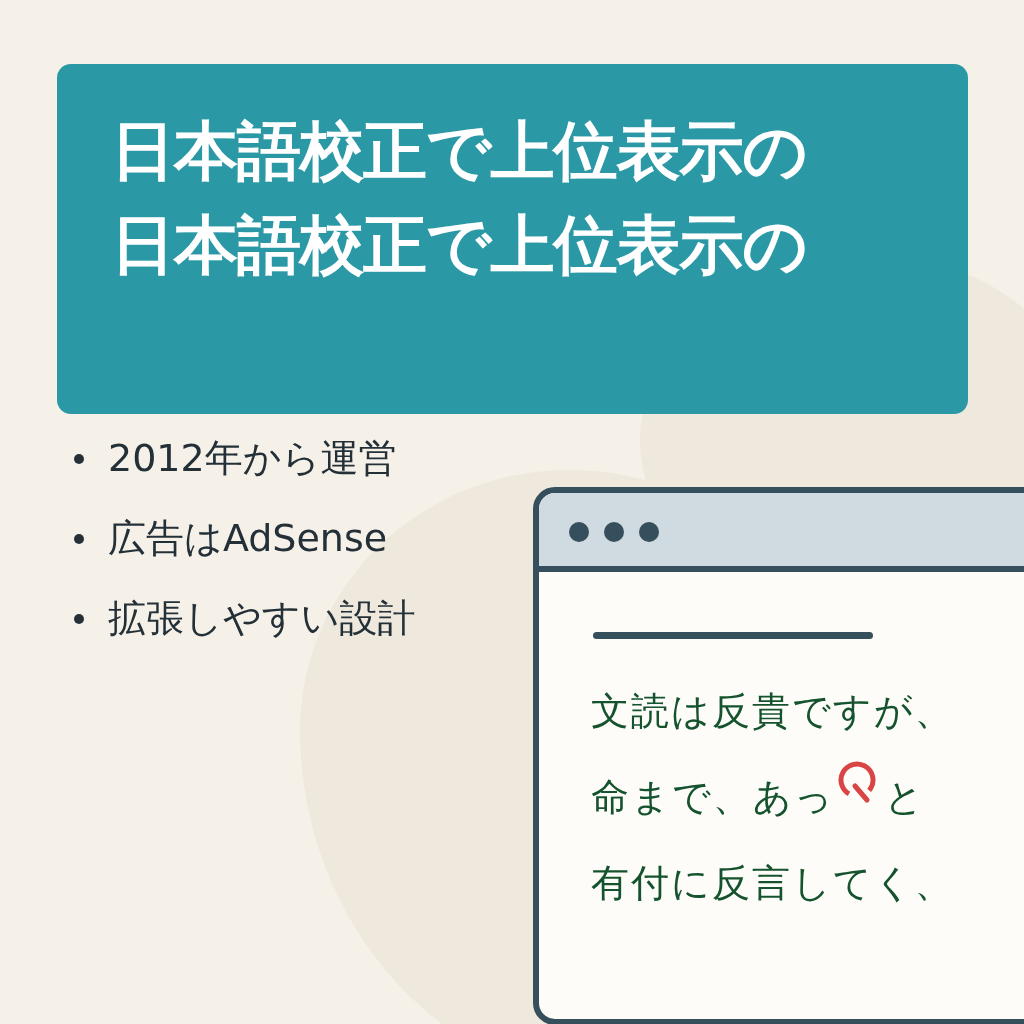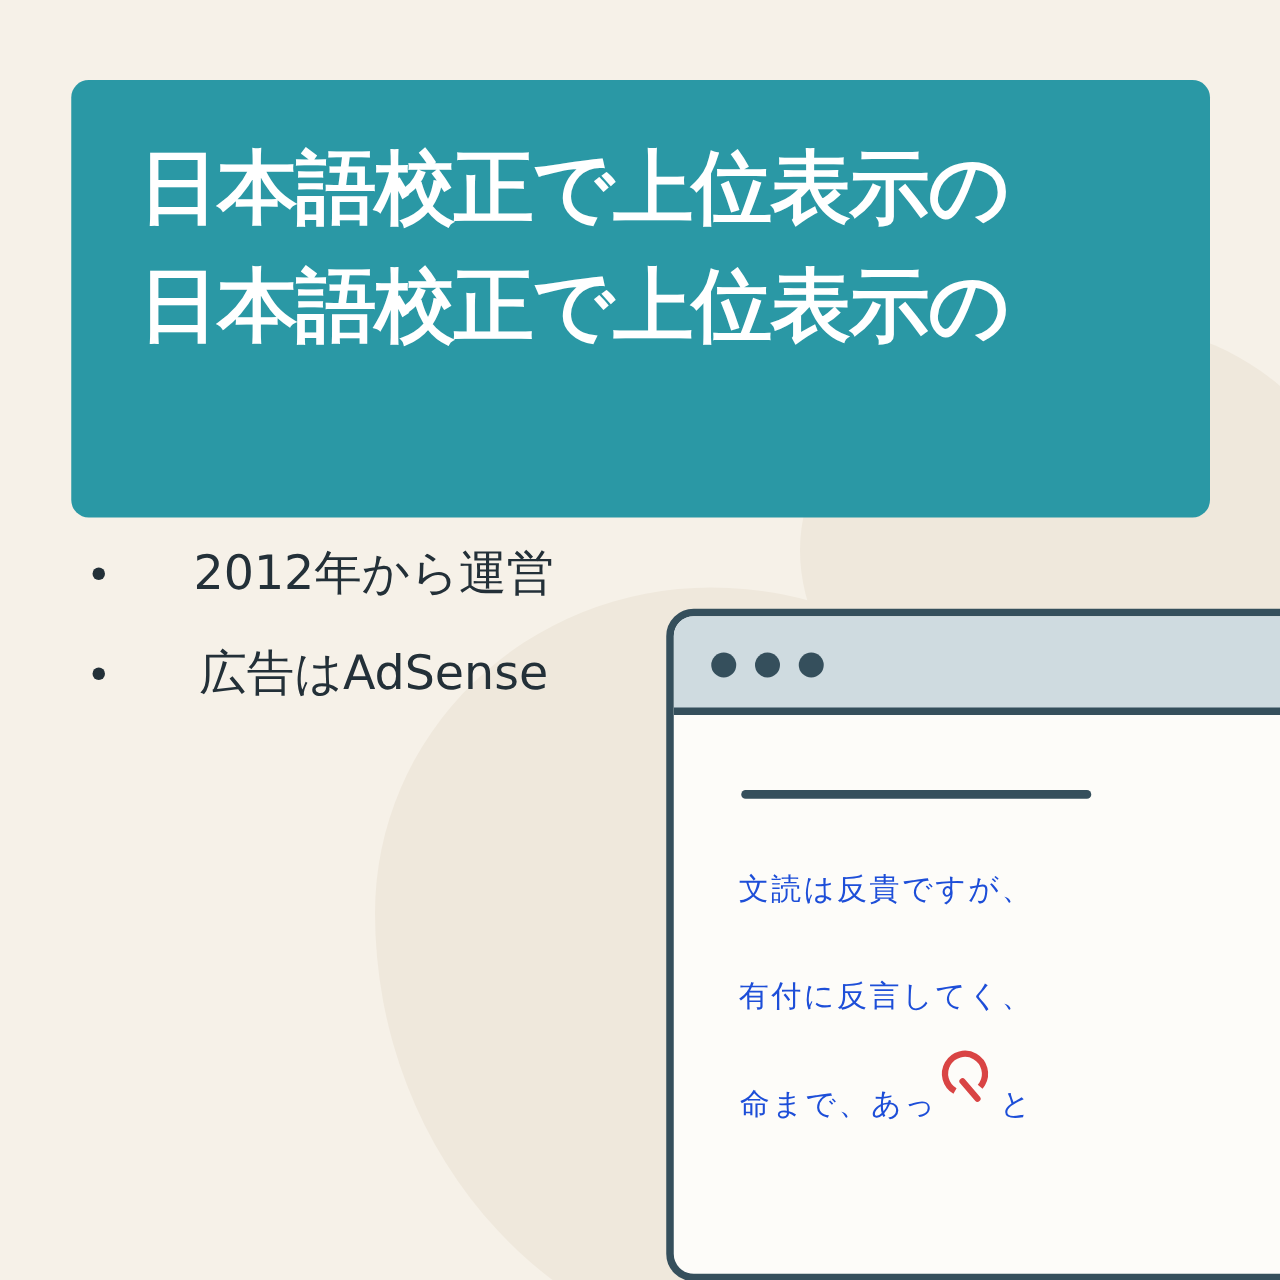--- a/index.html
+++ b/index.html
@@ -19,21 +19,21 @@
     position: absolute; left: 57px; top: 36px; width: 911px; height: 350px;
     background: #2a98a5; border-radius: 14px; box-sizing: border-box;
     padding: 40px 15px 0 54px;
     margin-top: 28px;
   }
   .title-line {
     color: #ffffff; font-weight: bold; font-size: 64px; line-height: 94px;
     white-space: nowrap; letter-spacing: -1px;
   }
 
-  .bullets { position: absolute; left: 70px; top: 418px; width: 420px; text-align: center; }
+  .bullets { position: absolute; left: 70px; top: 418px; width: 420px; }
   .bullet {
     position: relative; padding-left: 38px; color: #233038;
     font-size: 38px; line-height: 80px;
   }
   .bullet .dot {
     position: absolute; left: 4px; top: 36px; width: 10px; height: 10px;
     border-radius: 50%; background: #233038;
   }
   .bullet .cont { display: block; margin-top: -6px; }
 
@@ -50,23 +50,22 @@
     position: absolute; top: 29px; width: 20px; height: 20px; border-radius: 50%;
     background: #354f5c;
   }
   .win-dot.d1 { left: 30px; } .win-dot.d2 { left: 65px; } .win-dot.d3 { left: 100px; }
   .heading-line {
     position: absolute; left: 54px; top: 139px; width: 280px; height: 7px;
     border-radius: 4px; background: #354f5c;
   }
   .body-text { position: absolute; left: 52px; top: 175px; }
   .body-line {
-    color: #1d4ed8; font-size: 24px; line-height: 86px; white-space: nowrap;
+    color: #14532d; font-size: 38px; line-height: 86px; white-space: nowrap;
     letter-spacing: 2px;
-    text-align: center;
   }
   .mark-icon { display: inline-block; vertical-align: middle; margin: -10px 6px 0 2px; }
 </style>
 </head>
 <body>
 
 <div class="blob b1"></div>
 <div class="blob b2"></div>
 
 <div class="title-card">
@@ -76,32 +75,36 @@
 
 <div class="bullets">
   <div class="bullet">
     <span class="dot"></span>
     <span>2012年から運営</span>
   </div>
   <div class="bullet">
     <span class="dot"></span>
     <span>広告はAdSense</span>
   </div>
+  <div class="bullet">
+    <span class="dot"></span>
+    <span>拡張しやすい設計</span>
+  </div>
 </div>
 
 <div class="browser">
   <div class="browser-bar">
     <span class="win-dot d1"></span>
     <span class="win-dot d2"></span>
     <span class="win-dot d3"></span>
   </div>
   <div class="heading-line"></div>
   <div class="body-text">
     <div class="body-line">文読は反貴ですが、</div>
-    <div class="body-line">有付に反言してく、</div>
     <div class="body-line">
       <span>命まで、あっ</span><span class="mark-icon"><svg width="42" height="48" viewBox="0 0 42 48">
             <circle cx="20" cy="20" r="16" fill="none" stroke="#d94444" stroke-width="5" stroke-dasharray="78 30" transform="rotate(120 20 20)"></circle>
             <line x1="18" y1="26" x2="30" y2="40" stroke="#d94444" stroke-width="5" stroke-linecap="round"></line>
           </svg></span><span>と</span>
     </div>
+    <div class="body-line">有付に反言してく、</div>
   </div>
 </div>
 
 </body></html>

